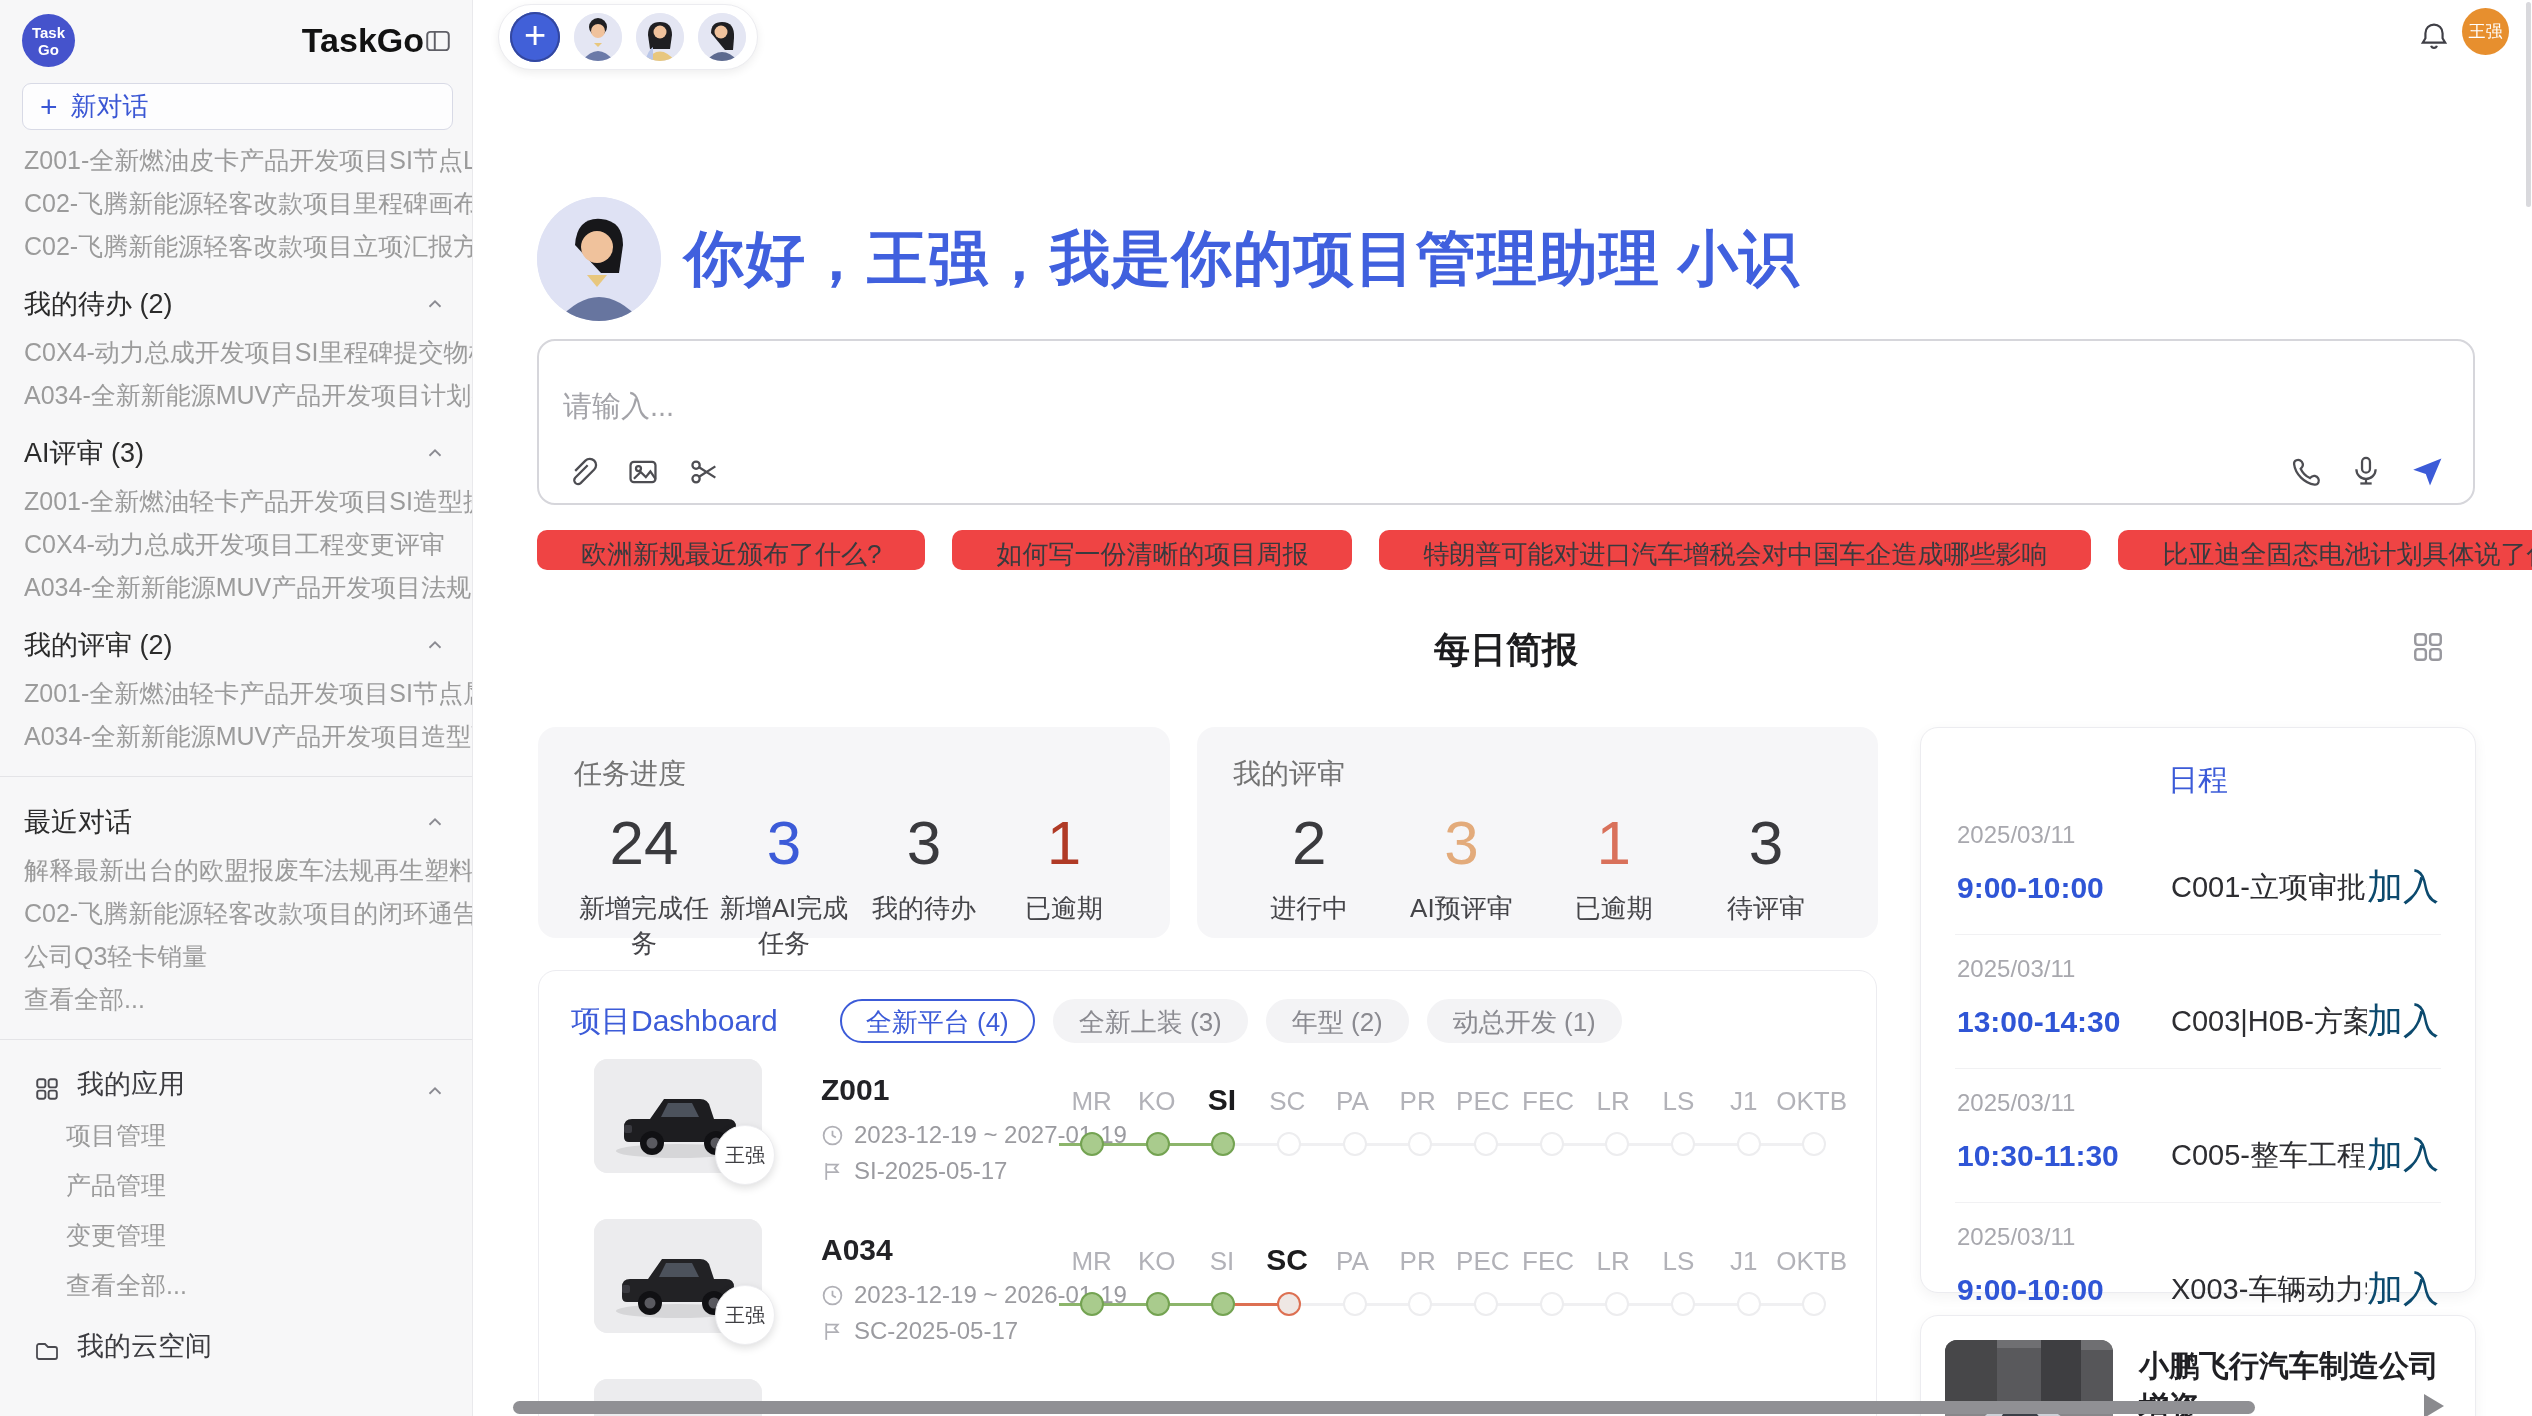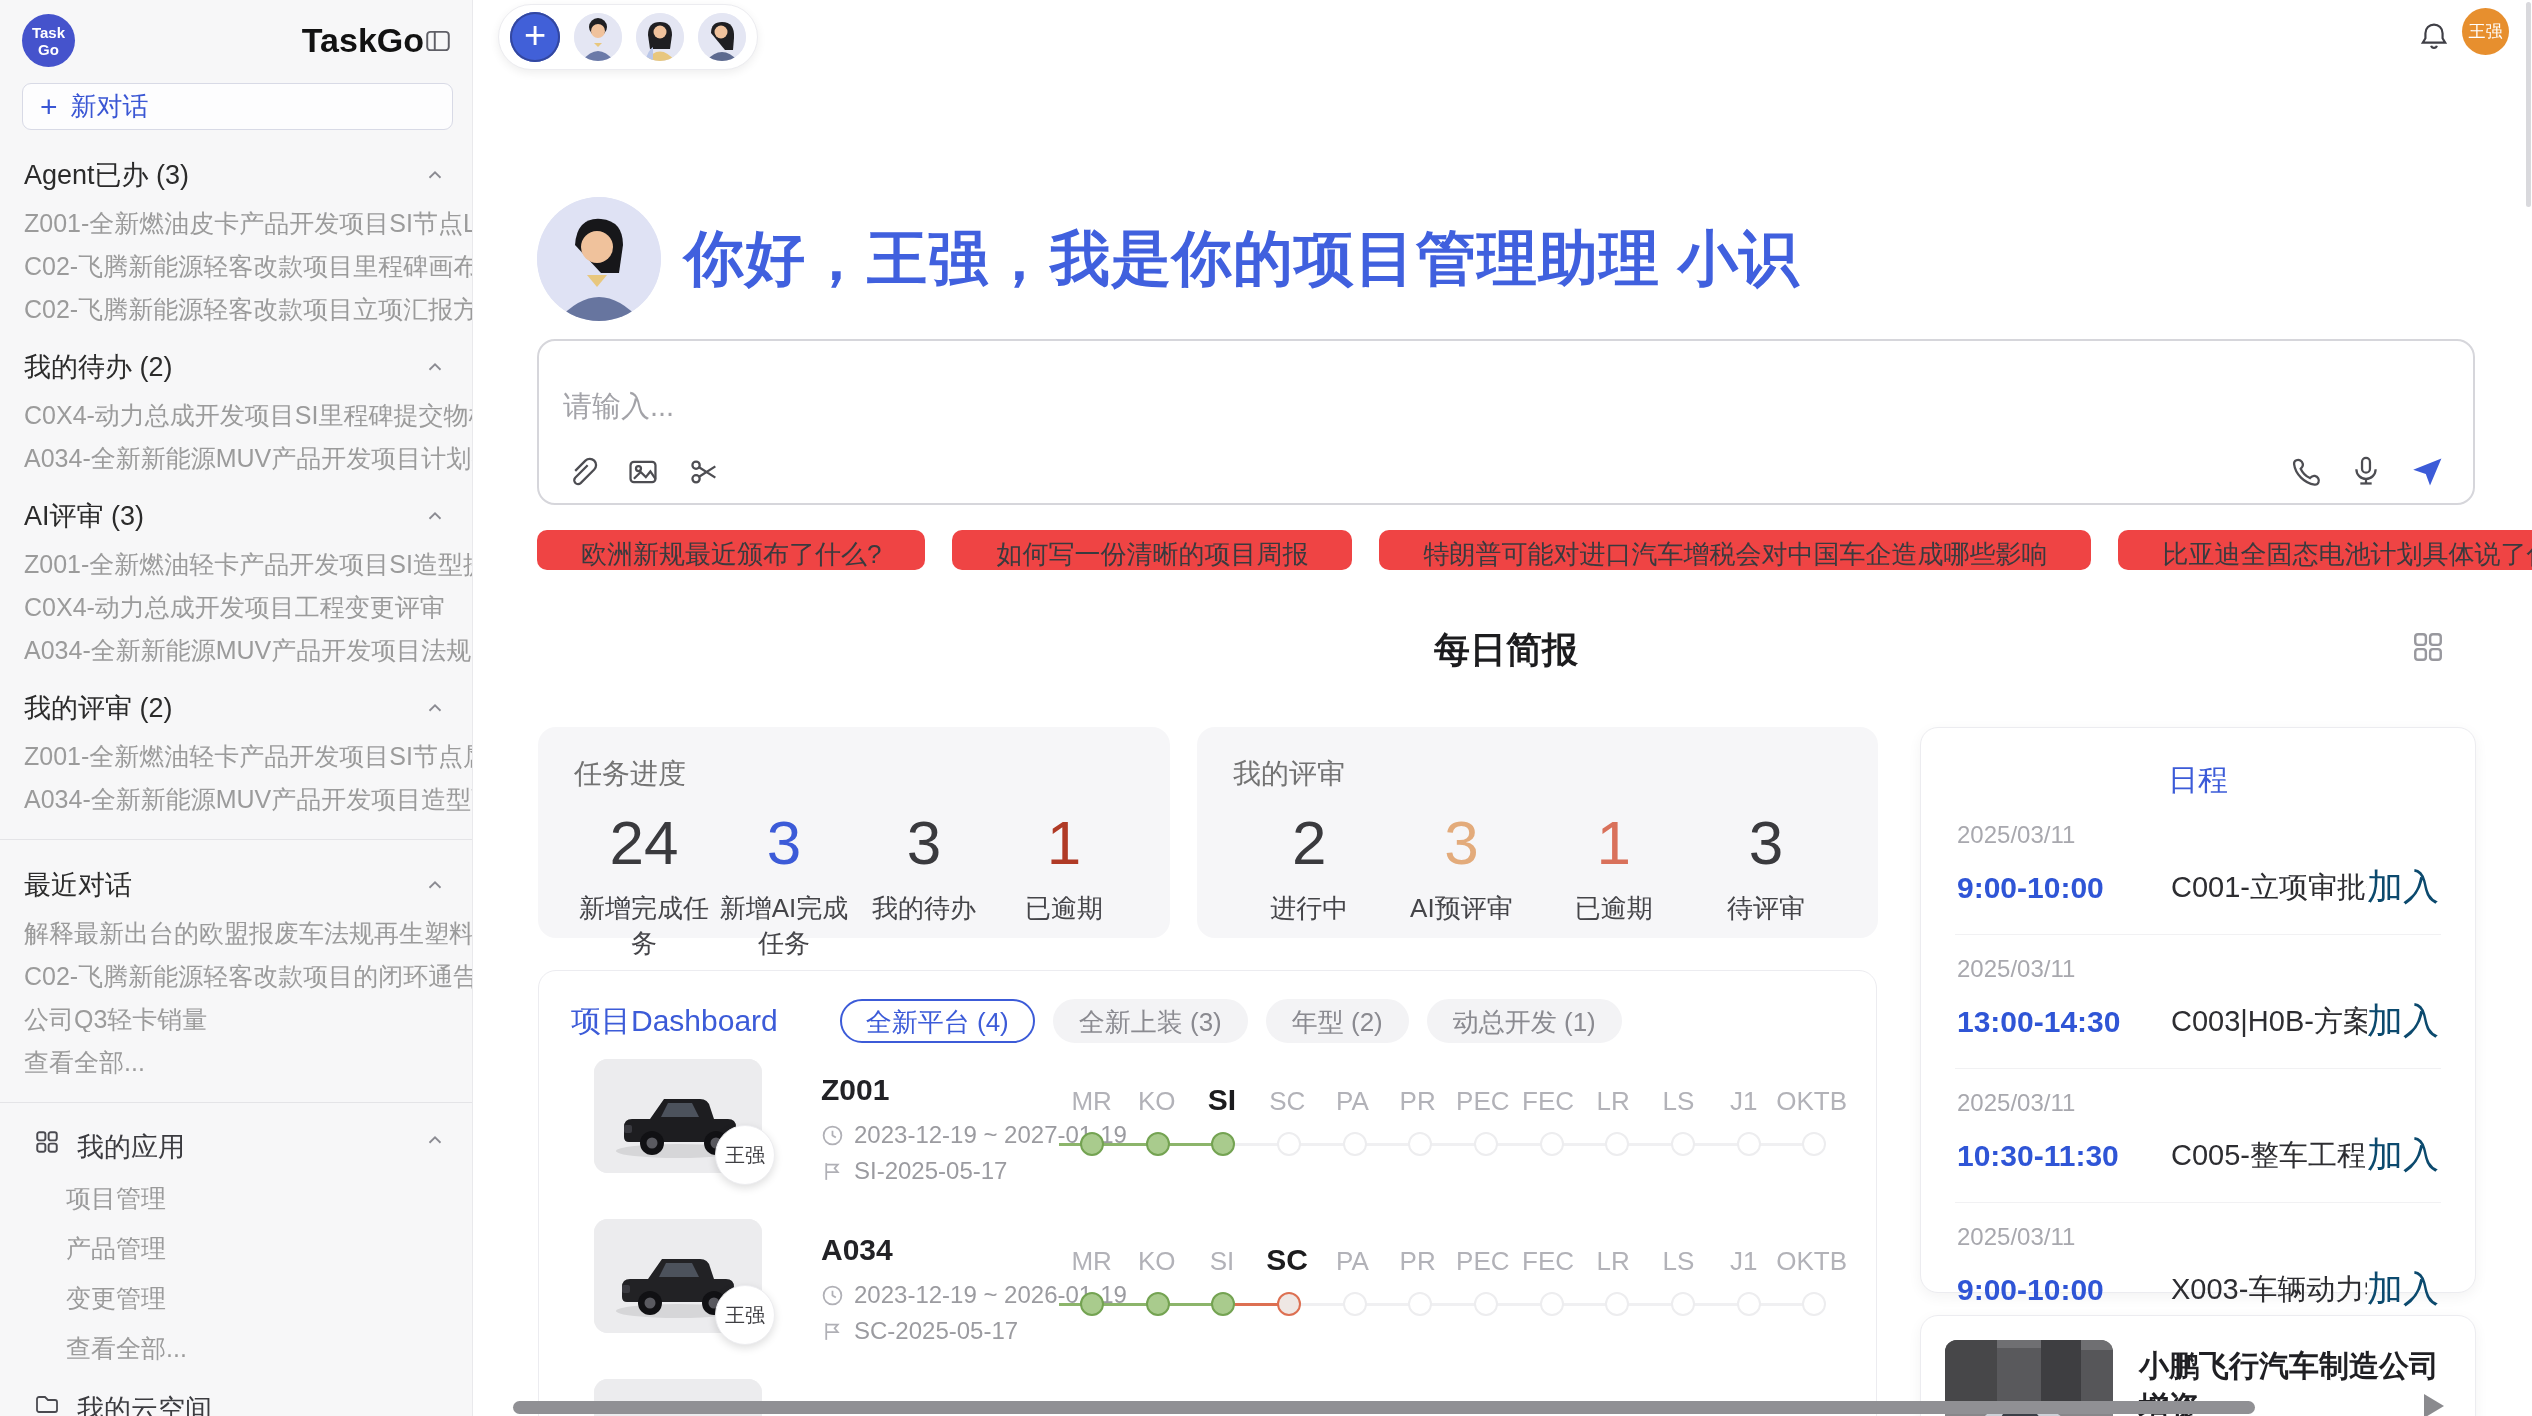--- a/index.html
+++ b/index.html
@@ -40,21 +40,21 @@
     font-size:27px; color:#2b2b2b;
   }
   .chev { color:#8b8b92; }
   .side-item {
     margin-top:17px; padding:0 22px 0 24px;
     font-size:25px; line-height:26px; color:#9b9b9b;
     white-space:nowrap; overflow:hidden; cursor:pointer;
   }
   .side-div { margin-top:27px; border-top:1px solid #e4e4e7; }
   .side-row {
-    display:flex; align-items:flex-start; gap:17px;
+    display:flex; align-items:flex-end; gap:17px;
     margin-top:26px; padding:0 26px 0 34px;
     font-size:27px; color:#3c3c40; cursor:pointer;
   }
   .side-row .icn { color:#4a4a50; flex:none; }
   .side-row .grow { flex:1; }
   .side-sub {
     margin-top:17px; padding-left:66px;
     font-size:25px; color:#9b9b9b; cursor:pointer;
   }
 
@@ -240,28 +240,20 @@
           <line x1="10" y1="4.5" x2="10" y2="21.5"></line>
         </svg>
     </span>
   </div>
 
   <div class="new-chat">
     <span class="plus-glyph">+</span>
     <span>新对话</span>
   </div>
 
-  <div class="section-h">
-    <span>Agent已办 (3)</span>
-    <span class="chev">
-        <svg width="22" height="22" viewBox="0 0 24 24" fill="none" stroke="currentColor" stroke-width="2">
-          <path d="M6 15 l6 -6 6 6"></path>
-        </svg>
-      </span>
-  </div>
   <div class="side-item">Z001-全新燃油皮卡产品开发项目SI节点Lesson Learn报告</div>
   <div class="side-item">C02-飞腾新能源轻客改款项目里程碑画布</div>
   <div class="side-item">C02-飞腾新能源轻客改款项目立项汇报方案</div>
 
   <div class="section-h">
     <span>我的待办 (2)</span>
     <span class="chev">
         <svg width="22" height="22" viewBox="0 0 24 24" fill="none" stroke="currentColor" stroke-width="2">
           <path d="M6 15 l6 -6 6 6"></path>
         </svg>

